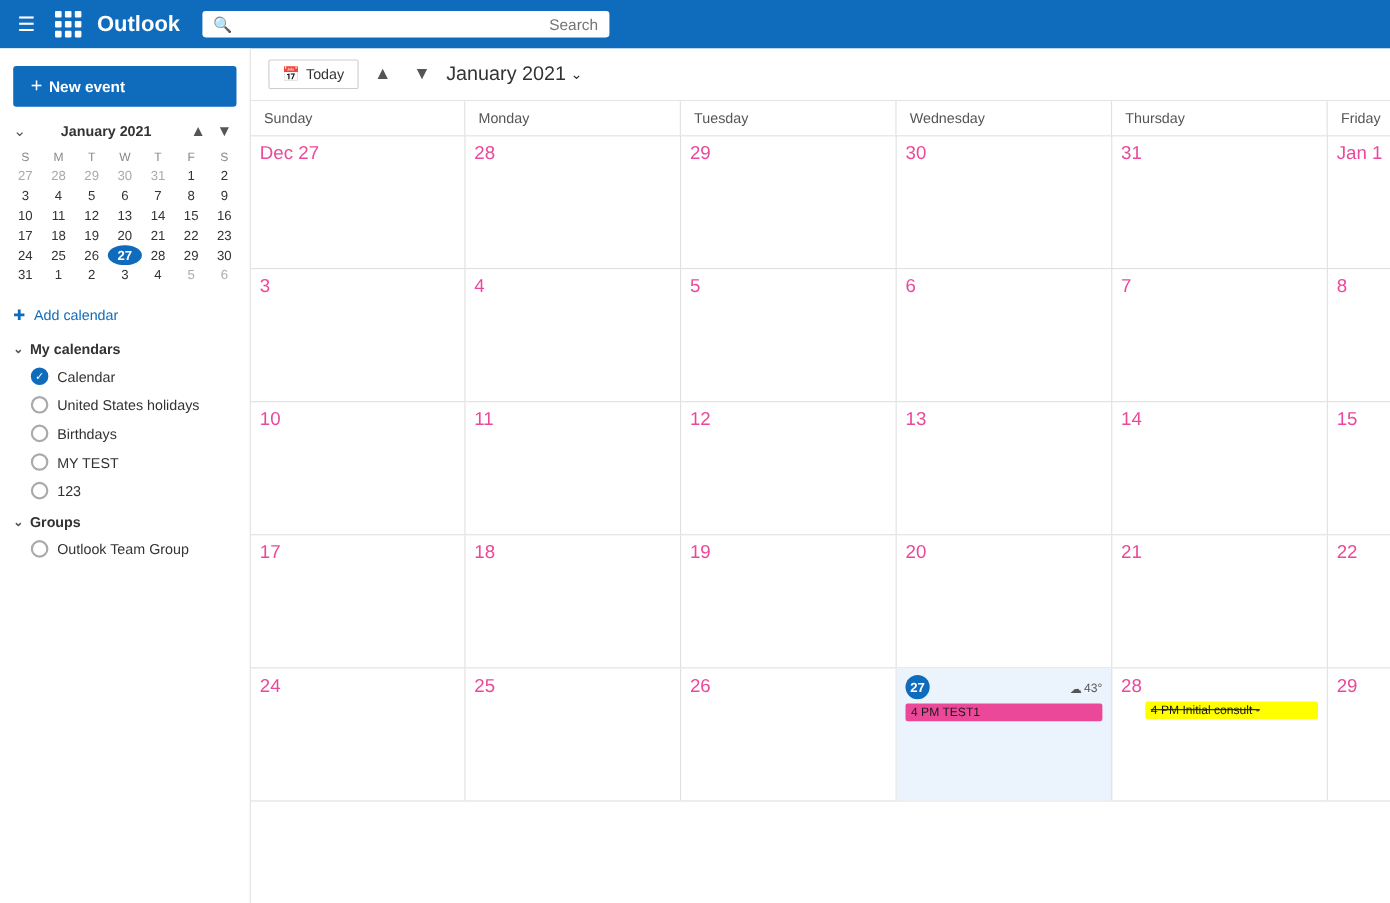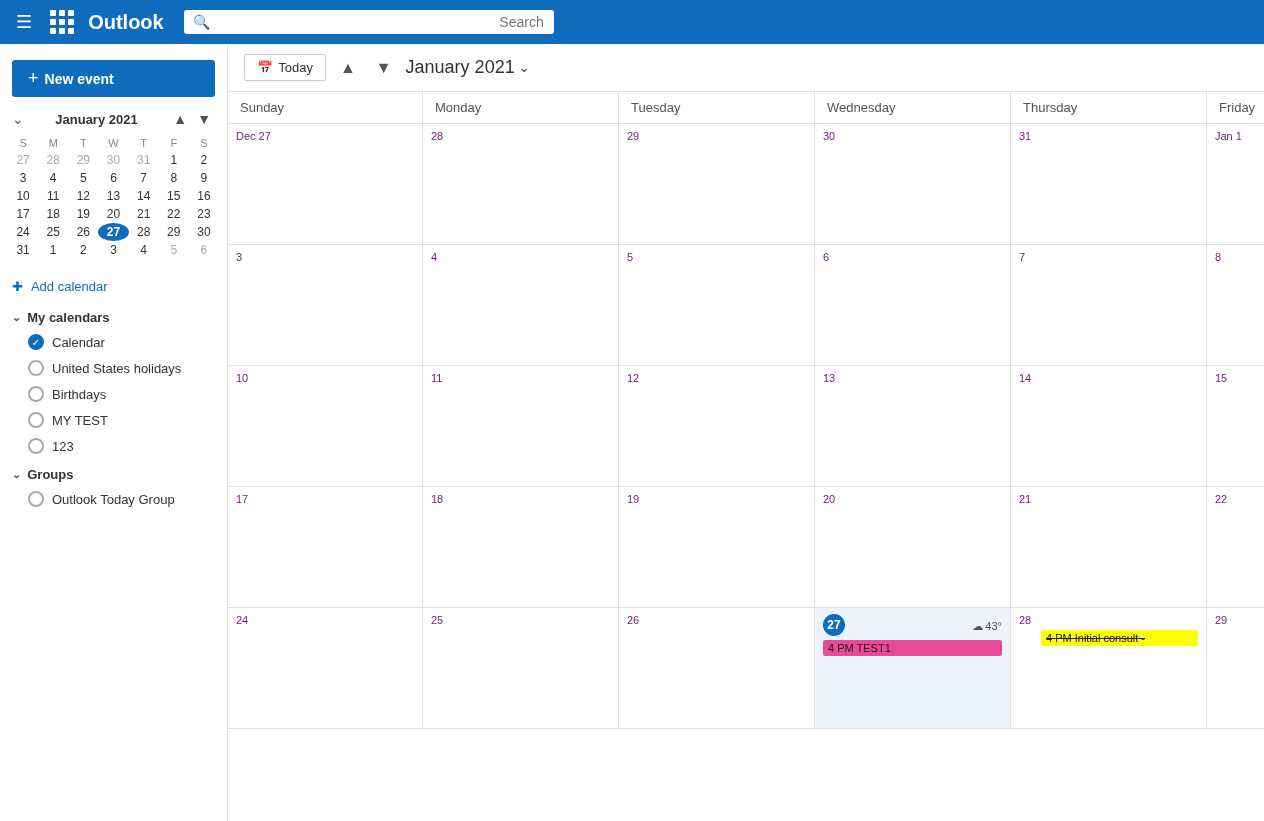--- a/index.html
+++ b/index.html
@@ -160,21 +160,21 @@
     .cal-cell {
       border-right: 1px solid #e0e0e0;
       padding: 6px 8px;
       vertical-align: top;
       min-height: 120px;
       position: relative;
     }
     .cal-cell:last-child { border-right: none; }
     .cal-cell.today-cell { background: #EBF3FC; }
     .cal-day-num {
-      font-size: 11px; color: #701a75; font-weight: 400; margin-bottom: 2px;
+      font-size: 17px; color: #ec4899; font-weight: 400; margin-bottom: 2px;
       display: inline-block;
     }
     .cal-day-num.today-num {
       background: #0F6CBD; color: #fff; border-radius: 50%;
       width: 22px; height: 22px; display: flex; align-items: center; justify-content: center;
       font-weight: 600; font-size: 12px;
     }
     .cal-day-header-row {
       display: flex; align-items: center; justify-content: space-between; margin-bottom: 2px;
     }
@@ -354,21 +354,21 @@
         </div>
       </div>
 
     <div class="cal-section-header">
       <span class="chevron">⌄</span>
       <span>Groups</span>
     </div>
     <div id="groups-list">
         <div class="cal-item">
           <div class="cal-checkbox"></div>
-          <span>Outlook Today Group</span>
+          <span>Outlook Team Group</span>
         </div>
       </div>
   </div>
 
   <div class="calendar-main">
 
     <div class="cal-toolbar">
       <button class="toolbar-today-btn">
         <span>📅</span>
         <span>Today</span>

